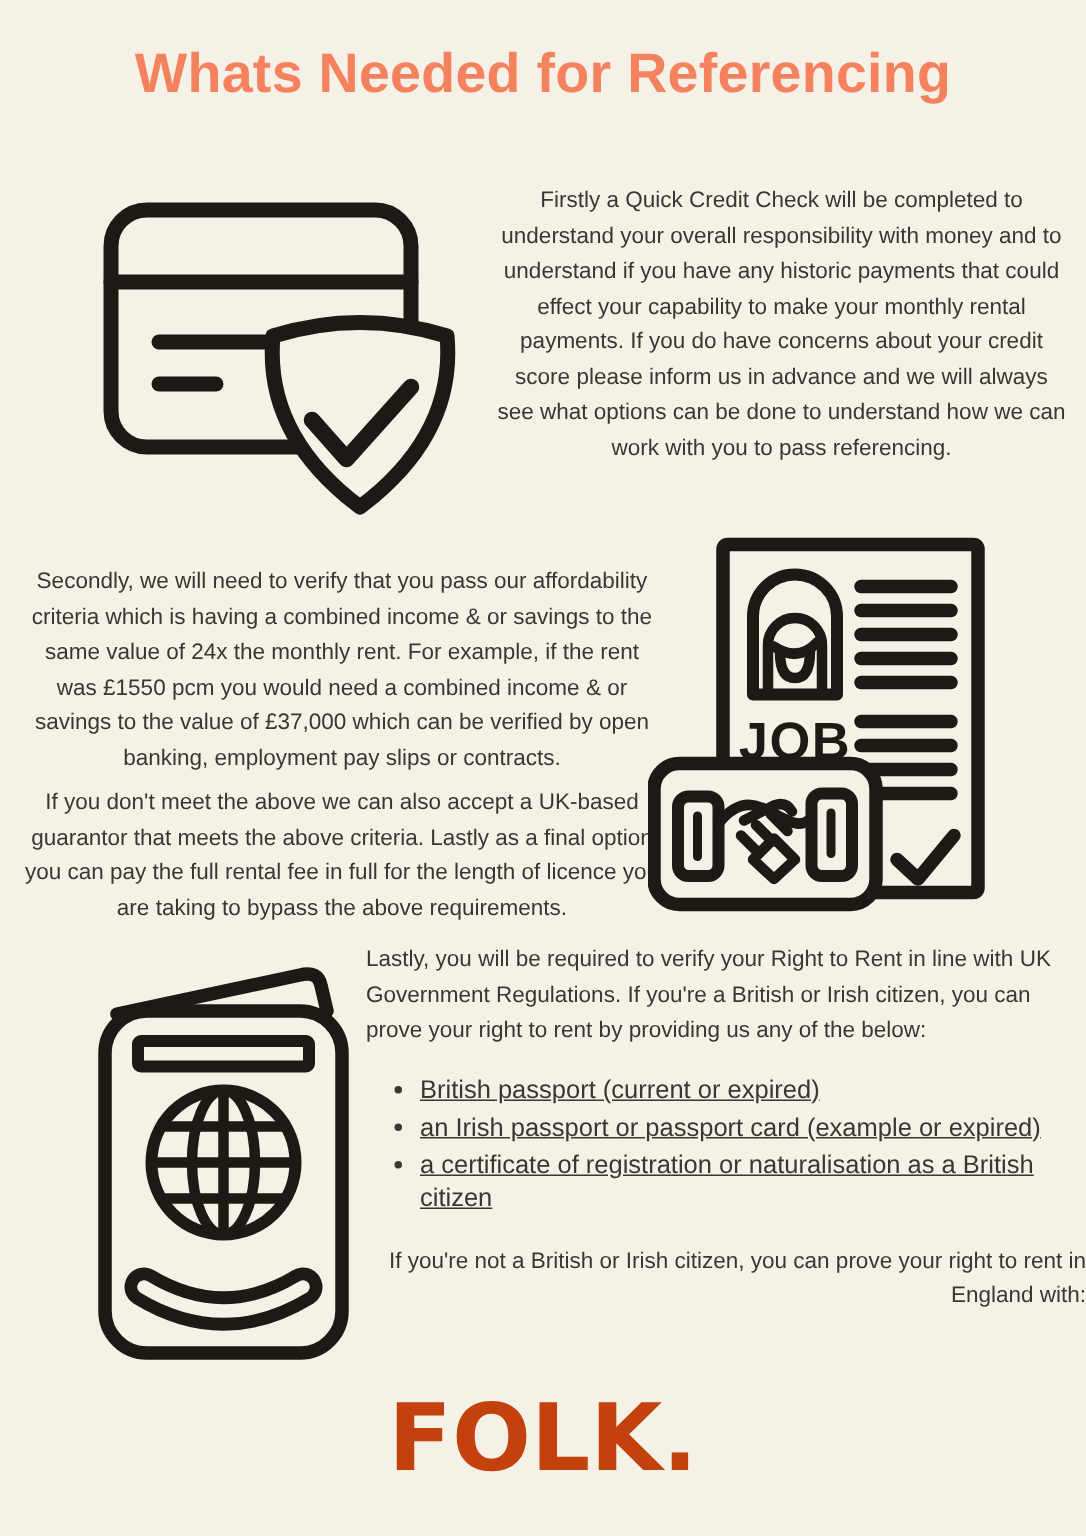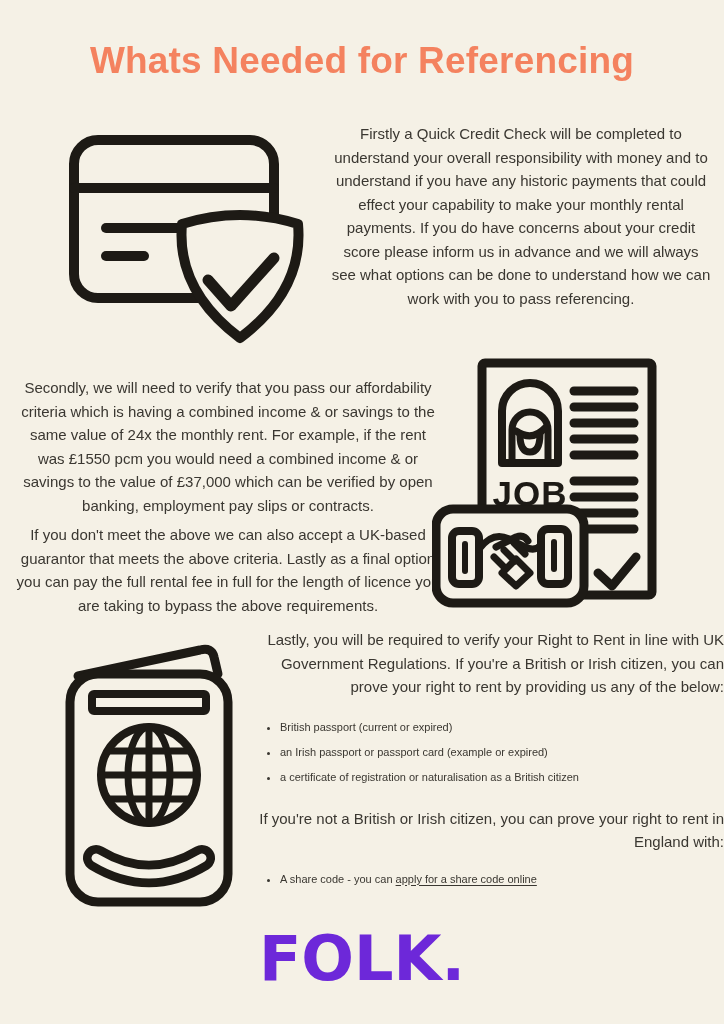--- a/index.html
+++ b/index.html
@@ -9,21 +9,21 @@
     width: 724px;
     height: 1024px;
     background: #f5f1e6;
     font-family: "Liberation Sans", sans-serif;
     color: #3a3731;
     overflow: hidden;
   }
   .page-title {
     position: absolute;
     top: 28px; left: 0; right: 0;
-    margin: 12px;
+    margin: 0;
     text-align: center;
     font-size: 37px;
     font-weight: bold;
     letter-spacing: 0.2px;
     color: #f4825f;
   }
   .para {
     position: absolute;
     margin: 0;
     font-size: 15px;
@@ -31,46 +31,47 @@
   }
   .centered { text-align: center; }
   .p1 { left: 330px; top: 122px; width: 382px; }
   .p2 { left: 16px;  top: 376px; width: 424px; }
   .p3 { left: 10px;  top: 523px; width: 436px; }
   .rtr {
     position: absolute;
     left: 244px; top: 628px; width: 480px;
     font-size: 15px; line-height: 23.5px;
   }
-  .rtr-intro { margin: 0; text-align: right; }
+  .rtr-intro { margin: 0; text-align: left; }
   .rtr ul {
     margin: 17px 0 0 14px;
     padding-left: 22px;
   }
   .rtr li {
-    font-size: 11px;
+    font-size: 17px;
     line-height: 22px;
     margin-bottom: 3px;
+    text-decoration: underline;
   }
   .noncit { margin: 19px 0 0 14px; text-align: right; }
   .share-list { margin-top: 14px !important; }
   .share-link {
     color: inherit;
     text-decoration: underline;
     text-underline-offset: 2px;
   }
   .logo {
     position: absolute;
     top: 922px; left: 0; right: 0;
     text-align: center;
     font-family: "DejaVu Sans", sans-serif;
     font-size: 62px;
     font-weight: bold;
     letter-spacing: 0px;
-    color: #6d28d9;
+    color: #c2410c;
   }
   .icon { position: absolute; }
   .icon-credit   { left: 66px;  top: 124px; width: 244px; height: 232px; }
   .icon-job      { left: 432px; top: 351px; width: 268px; height: 260px; }
   .icon-passport { left: 52px;  top: 642px; width: 196px; height: 272px; }
   .stroke {
     fill: none;
     stroke: #1d1a15;
     stroke-linecap: round;
     stroke-linejoin: round;
@@ -160,22 +161,17 @@
   </svg>
 
   <div class="rtr">
     <p class="rtr-intro">Lastly, you will be required to verify your Right to Rent in line with UK Government Regulations. If you're a British or Irish citizen, you can prove your right to rent by providing us any of the below:</p>
     <ul>
       <li>British passport (current or expired)</li>
       <li>an Irish passport or passport card (example or expired)</li>
       <li>a certificate of registration or naturalisation as a British citizen</li>
     </ul>
     <p class="noncit">If you're not a British or Irish citizen, you can prove your right to rent in England with:</p>
-    <ul class="share-list">
-      <li>
-        <span>A share code - you can </span><a href="#" class="share-link">apply for a share code online</a>
-      </li>
-    </ul>
   </div>
 
   <div class="logo">FOLK.</div>
 
 </div>
 
 </body></html>

